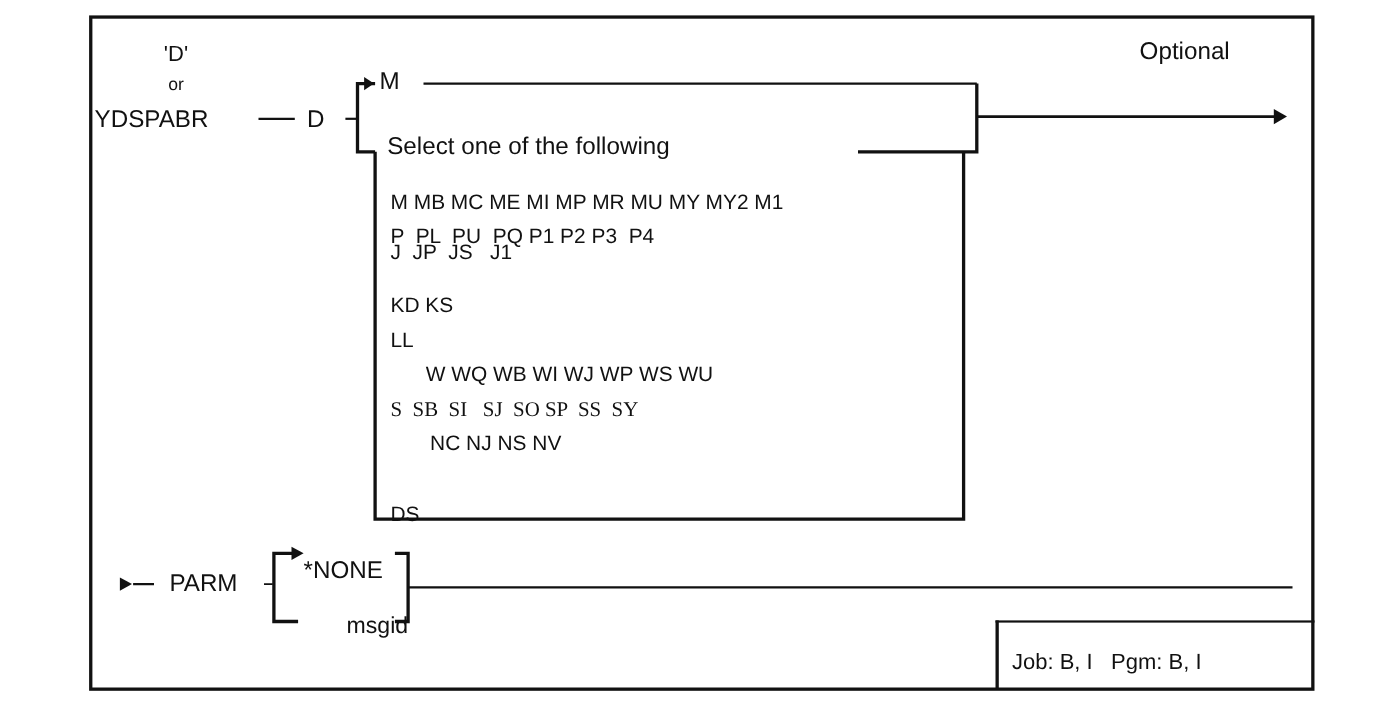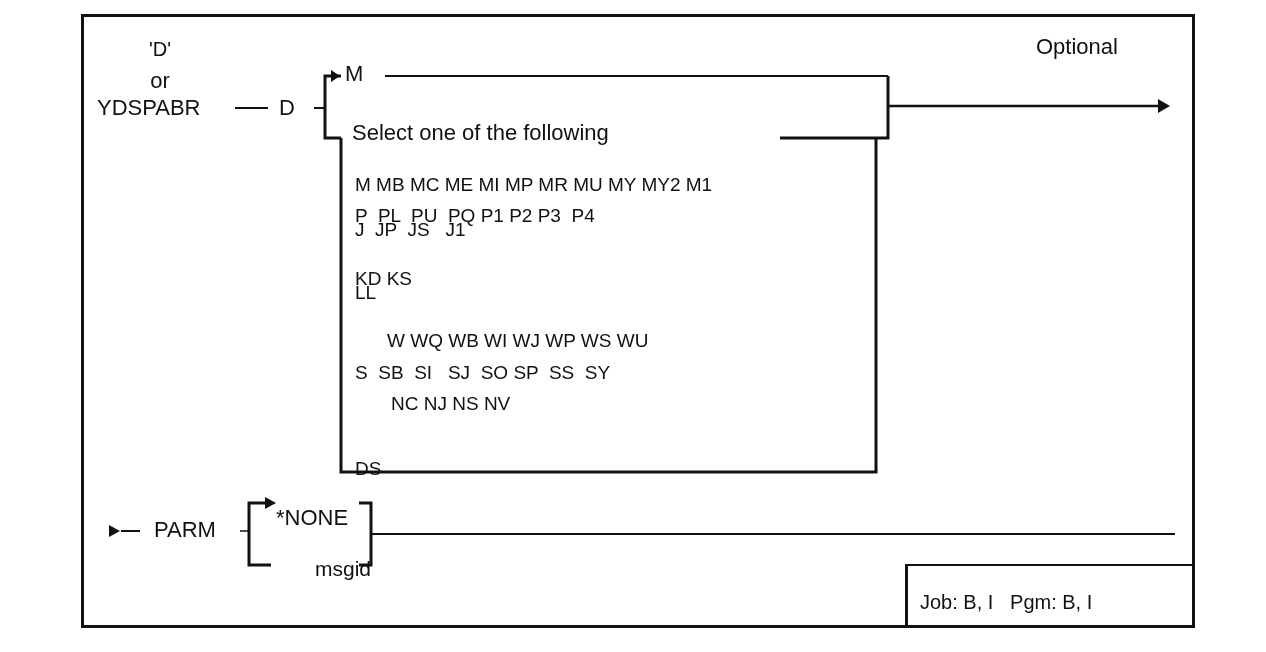--- a/index.html
+++ b/index.html
@@ -47,36 +47,36 @@
   </g>
   <g fill="#111" stroke="none">
     <polygon points="340,76 331,70 331,82"></polygon>
     <polygon points="1170,106 1158,99 1158,113"></polygon>
     <polygon points="120,531 109,525 109,537"></polygon>
     <polygon points="276,503 265,497 265,509"></polygon>
   </g>
 </svg>
 
 <div class="t c" style="left:110px; top:39px; width:100px; font-size:20px;">'D'</div>
-<div class="t c" style="left:110px; top:70px; width:100px; font-size:22px;">or</div>
-<div class="t" style="left:97px; top:97px;">YDSPABR</div>
+<div class="t c" style="left:110px; top:70px; width:100px; font-size:16px;">or</div>
+<div class="t" style="left:86px; top:97px;">YDSPABR</div>
 <div class="t" style="left:279px; top:97px;">D</div>
 <div class="t" style="left:1036px; top:36px;">Optional</div>
 
 <div class="t" style="left:345px; top:63px;">M</div>
 <div class="t" style="left:352px; top:122px;">Select one of the following</div>
 
 <div>
   <div class="opt-row" style="top:175px;">M MB MC ME MI MP MR MU MY MY2 M1</div>
   <div class="opt-row" style="top:206px;">P  PL  PU  PQ P1 P2 P3  P4</div>
   <div class="opt-row" style="top:220px;">J  JP  JS   J1</div>
   <div class="opt-row" style="top:269px;">KD KS</div>
-  <div class="opt-row" style="top:283px;">LL</div>
+  <div class="opt-row" style="top:300px;">LL</div>
   <div class="opt-row" style="top:331px;margin-left:32px;">W WQ WB WI WJ WP WS WU</div>
-  <div class="opt-row" style="top:363px;">S  SB  SI   SJ  SO SP  SS  SY</div>
+  <div class="opt-row" style="top:363px;font-family:Liberation Serif, serif;">S  SB  SI   SJ  SO SP  SS  SY</div>
   <div class="opt-row" style="top:394px;margin-left:36px;">NC NJ NS NV</div>
   <div class="opt-row" style="top:425px;margin-top:34px;">DS</div>
 </div>
 
 <div class="t" style="left:154px; top:519px;">PARM</div>
 <div class="t" style="left:276px; top:494px;margin-top:13px;">*NONE</div>
 <div class="t" style="left:280px; top:558px; font-size:21px;margin-left:35px;">msgid</div>
 
 <div class="env-box"></div>
 <div class="t" style="left:920px; top:592px; font-size:20px;">Job: B, I   Pgm: B, I</div>

